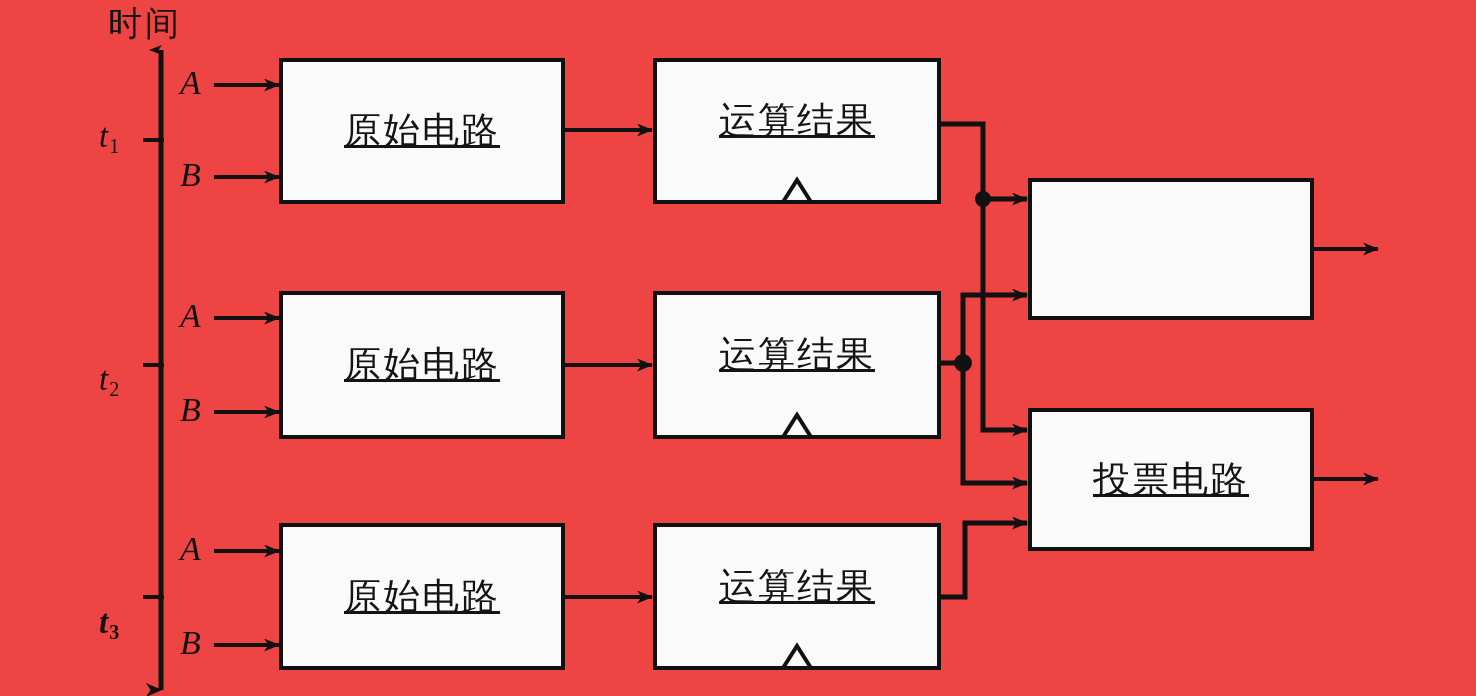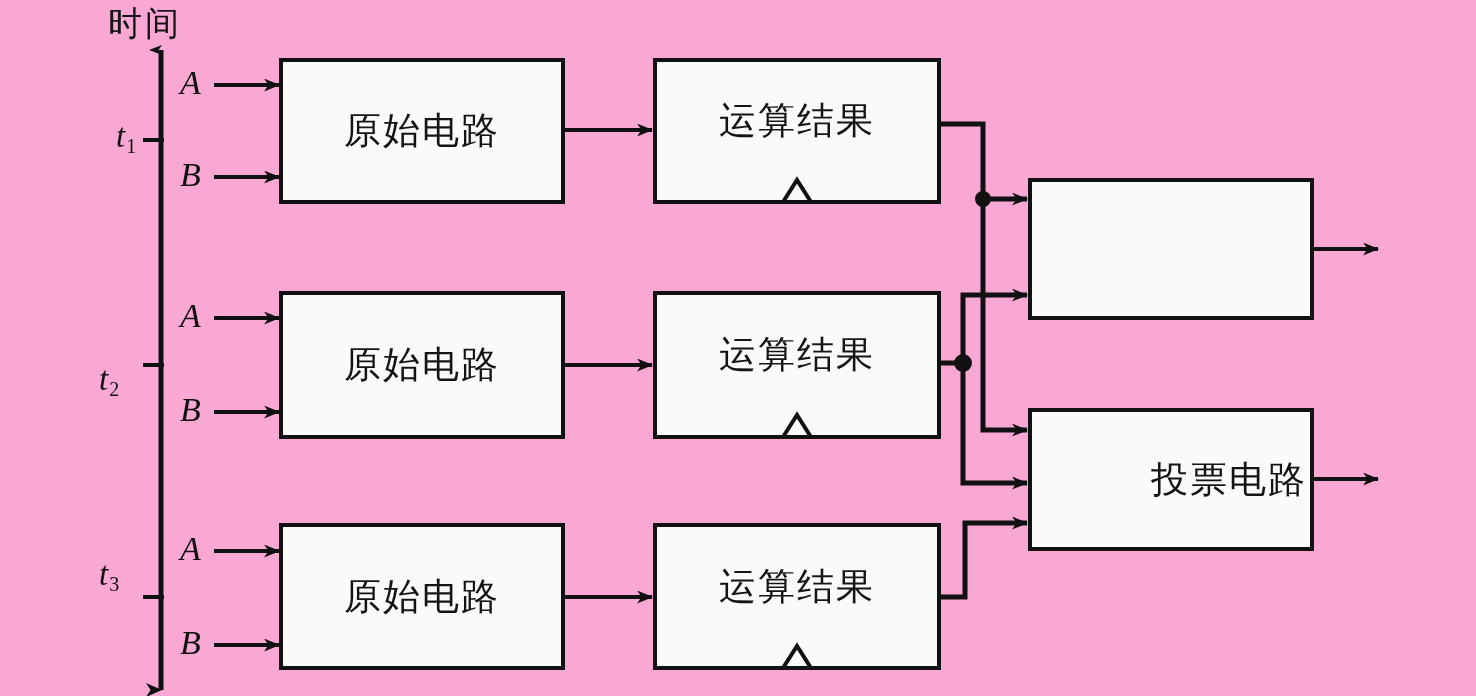--- a/index.html
+++ b/index.html
@@ -8,21 +8,21 @@
     padding: 0;
     background: #ffffff;
   }
   body {
     font-family: "Liberation Serif", "DejaVu Serif", serif;
   }
   #stage {
     position: relative;
     width: 1476px;
     height: 696px;
-    background: #f9a8d4;
+    background: #ef4444;
     overflow: hidden;
   }
   #diagram {
     position: absolute;
     left: 0;
     top: 0;
     width: 1476px;
     height: 696px;
   }
   
@@ -31,20 +31,21 @@
     white-space: nowrap;
     color: #111111;
     line-height: 1;
     user-select: none;
   }
   .cjk {
     font-family: "DejaVu Sans", "Liberation Sans", sans-serif;
     font-size: 37px;
     letter-spacing: 2px;
     color: #141414;
+    text-decoration: underline;
   }
   .axis-title {
     font-family: "DejaVu Sans", "Liberation Sans", sans-serif;
     font-size: 34px;
     letter-spacing: 3px;
     color: #141414;
   }
   .math-it {
     font-family: "Liberation Serif", "DejaVu Serif", serif;
     font-style: italic;
@@ -158,27 +159,27 @@
     </g>
 
     <g>
       <rect x="1030" y="410" width="282" height="139" fill="#fafafa" stroke="#111111" stroke-width="4"></rect>
       <line x1="1312" y1="479" x2="1378" y2="479" stroke="#111111" stroke-width="4" marker-end="url(#barbBig)"></line>
     </g>
   </svg>
 
   <div class="lbl axis-title" style="left:108px; top:6px;">时间</div>
 
-  <div class="lbl tlabel" style="left:116px; top:120px;">
+  <div class="lbl tlabel" style="left:99px; top:120px;">
     <span>t</span><sub>1</sub>
   </div>
   <div class="lbl tlabel" style="left:99px; top:363px;">
     <span>t</span><sub>2</sub>
   </div>
-  <div class="lbl tlabel" style="left:99px; top:558px;">
+  <div class="lbl tlabel" style="left:99px; top:606px;font-weight:bold;">
     <span>t</span><sub>3</sub>
   </div>
 
   <div class="lbl math-it" style="left:180px; top:66px;">A</div>
   <div class="lbl math-it" style="left:180px; top:158px;">B</div>
 
   <div class="lbl math-it" style="left:180px; top:299px;">A</div>
   <div class="lbl math-it" style="left:180px; top:393px;">B</div>
 
   <div class="lbl math-it" style="left:180px; top:532px;">A</div>
@@ -186,15 +187,15 @@
 
   <div class="boxlabel cjk" style="left:281px; top:60px; width:282px; height:142px;">原始电路</div>
   <div class="boxlabel cjk" style="left:655px; top:50px; width:284px; height:142px;">运算结果</div>
 
   <div class="boxlabel cjk" style="left:281px; top:293px; width:282px; height:144px;">原始电路</div>
   <div class="boxlabel cjk" style="left:655px; top:283px; width:284px; height:144px;">运算结果</div>
 
   <div class="boxlabel cjk" style="left:281px; top:525px; width:282px; height:143px;">原始电路</div>
   <div class="boxlabel cjk" style="left:655px; top:515px; width:284px; height:143px;">运算结果</div>
 
-  <div class="boxlabel cjk" style="left:1088px; top:410px; width:282px; height:139px;">投票电路</div>
+  <div class="boxlabel cjk" style="left:1030px; top:410px; width:282px; height:139px;">投票电路</div>
 
 </div>
 
 </body></html>

